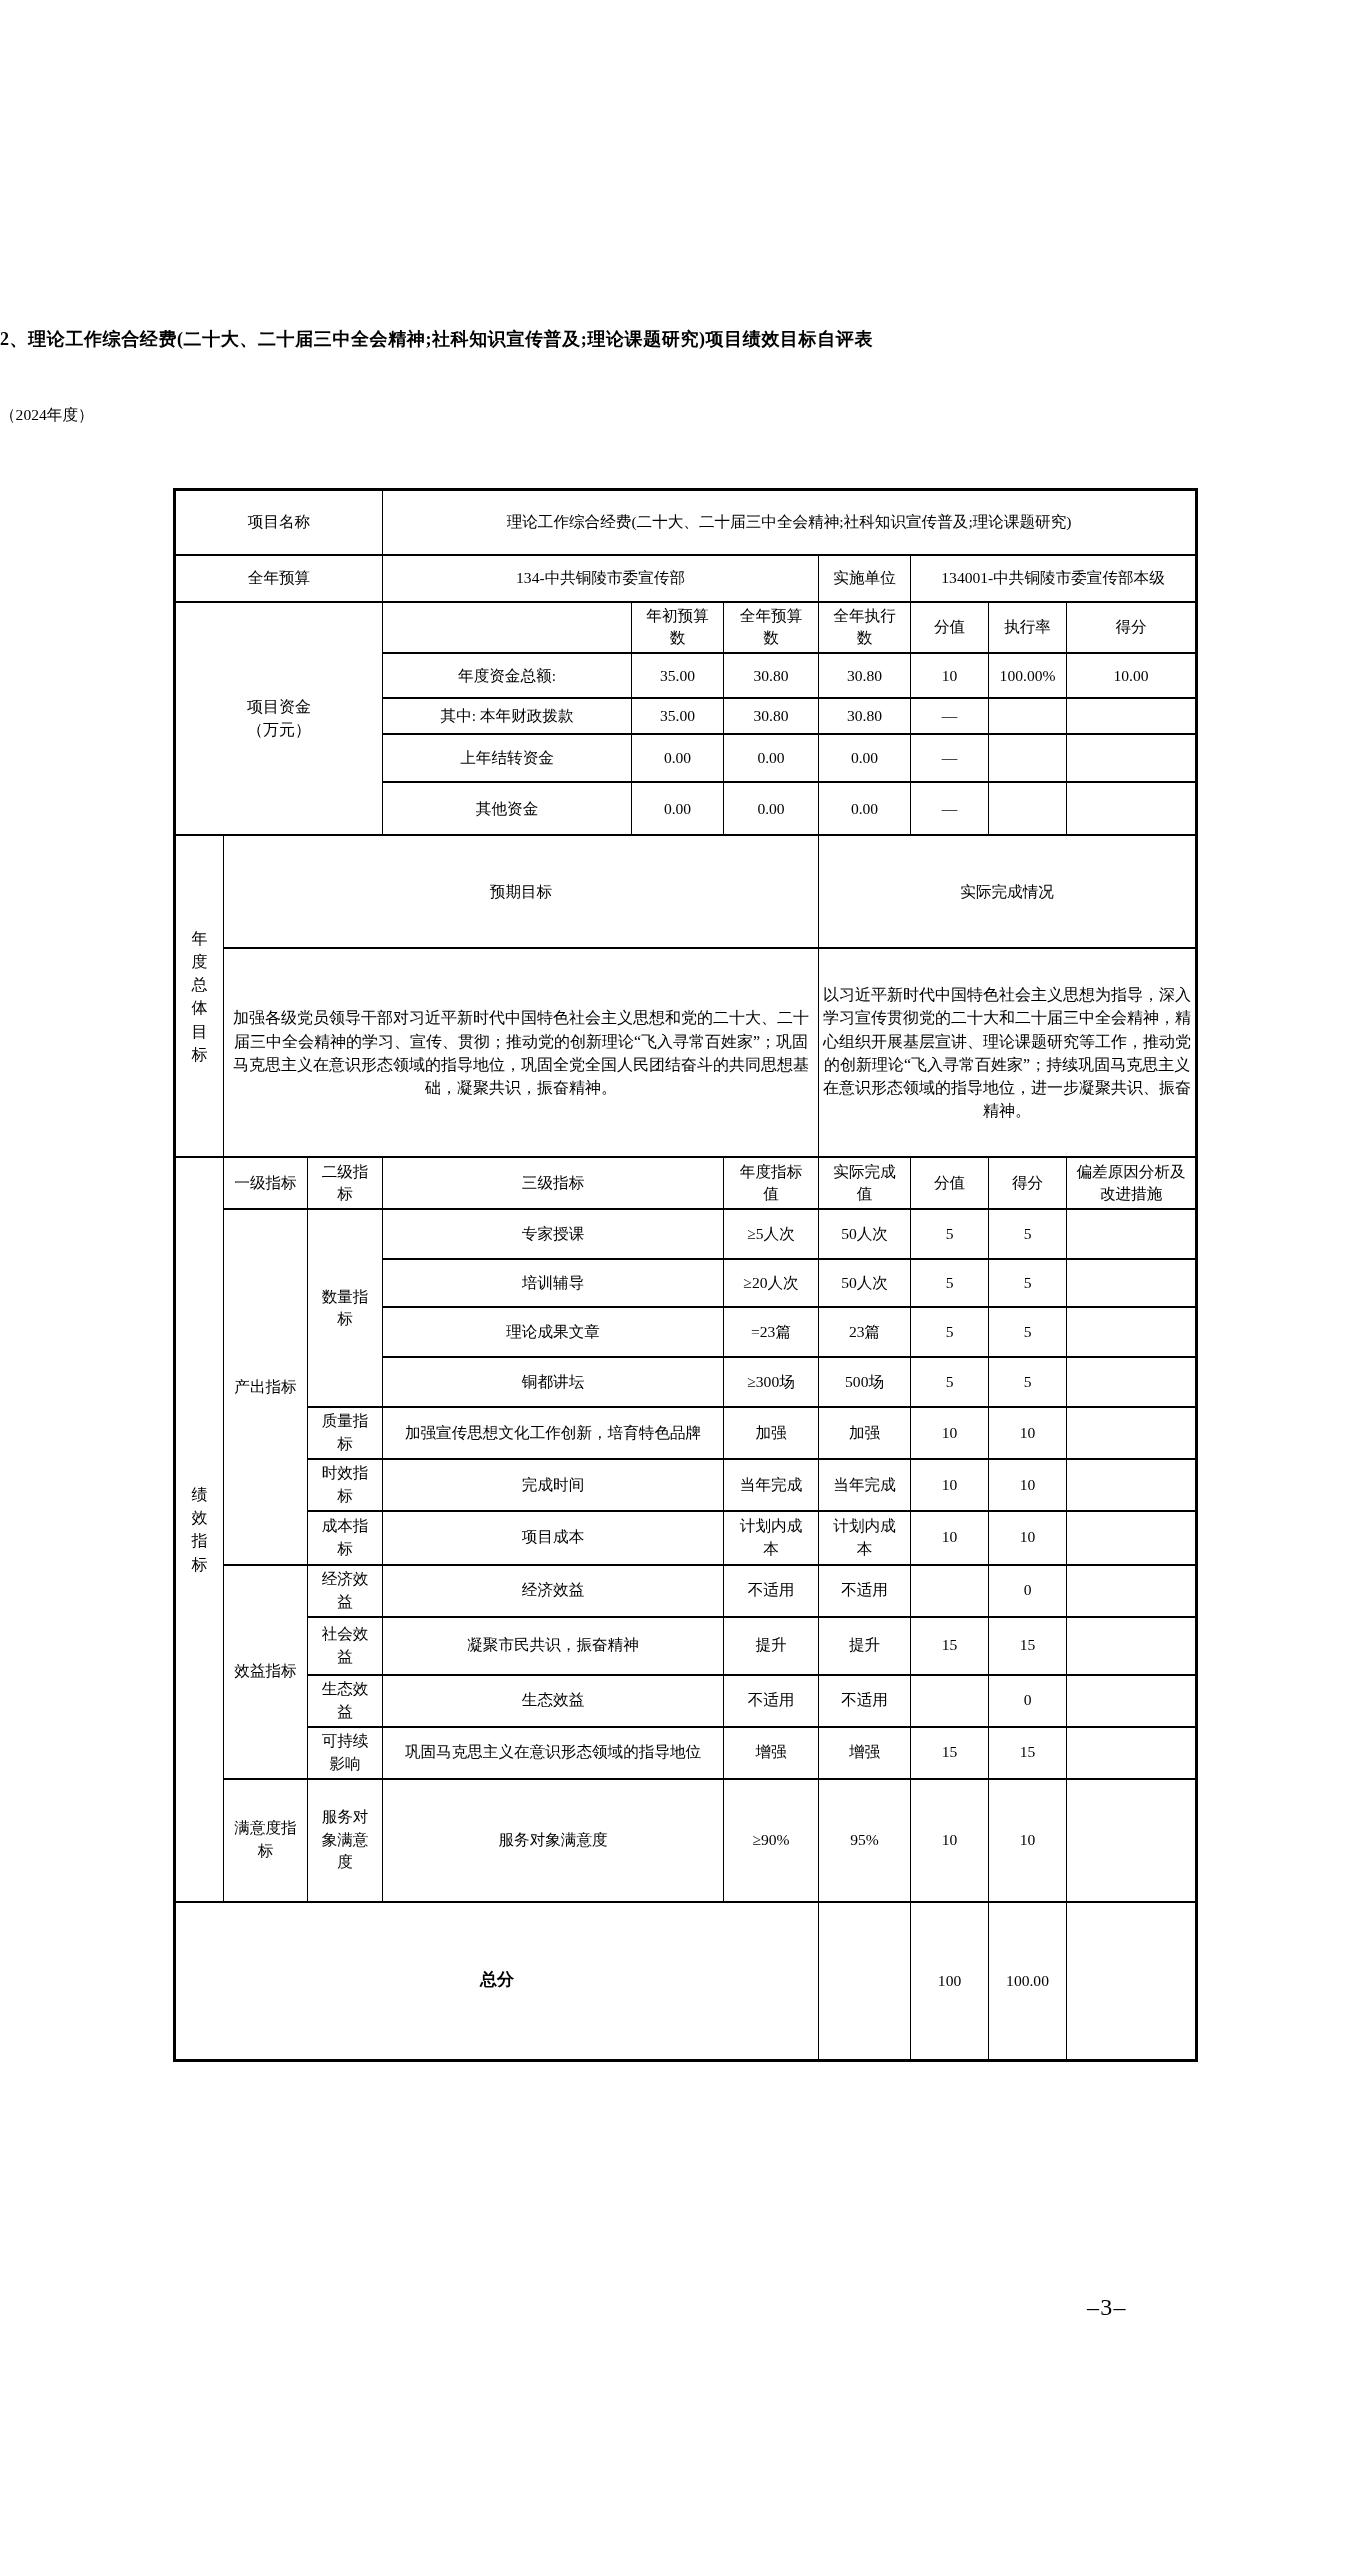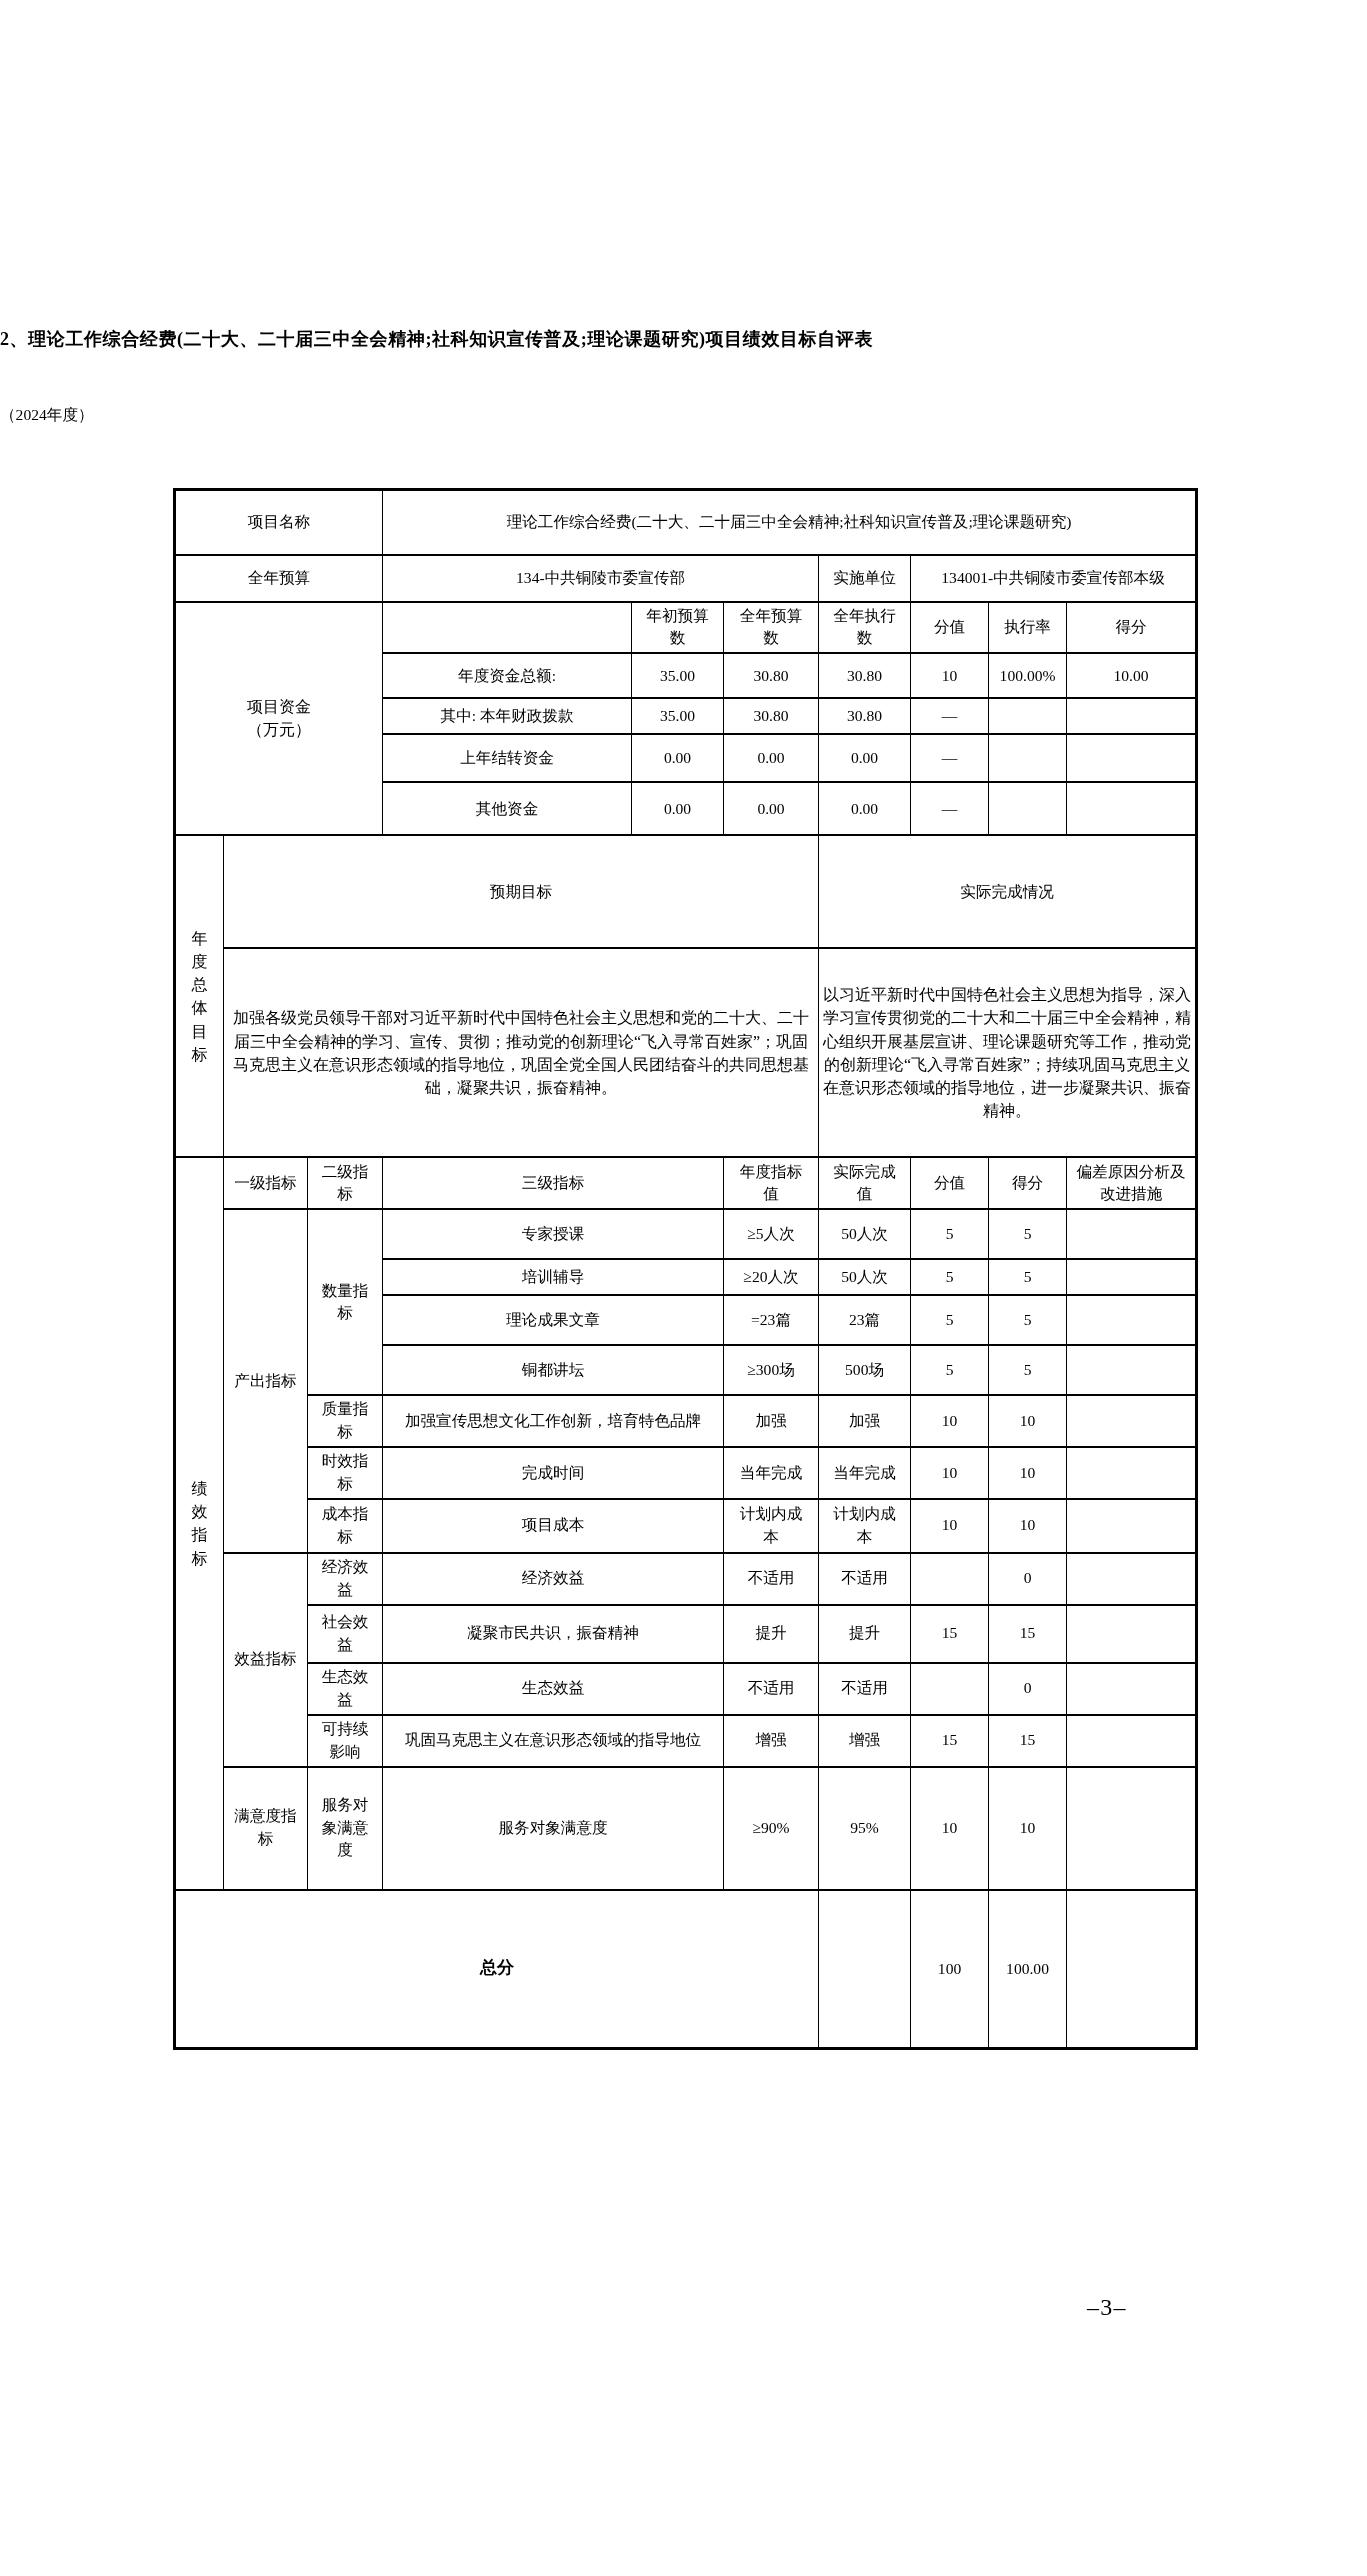--- a/index.html
+++ b/index.html
@@ -183,21 +183,21 @@
       <td rowspan="4">数量指
 标</td>
       <td colspan="2">专家授课</td>
       <td>≥5人次</td>
       <td>50人次</td>
       <td>5</td>
       <td>5</td>
       <td></td>
     </tr>
 
-    <tr style="height:36px">
+    <tr style="height:48px">
       <td colspan="2">培训辅导</td>
       <td>≥20人次</td>
       <td>50人次</td>
       <td>5</td>
       <td>5</td>
       <td></td>
     </tr>
 
     <tr style="height:50px">
       <td colspan="2">理论成果文章</td>

